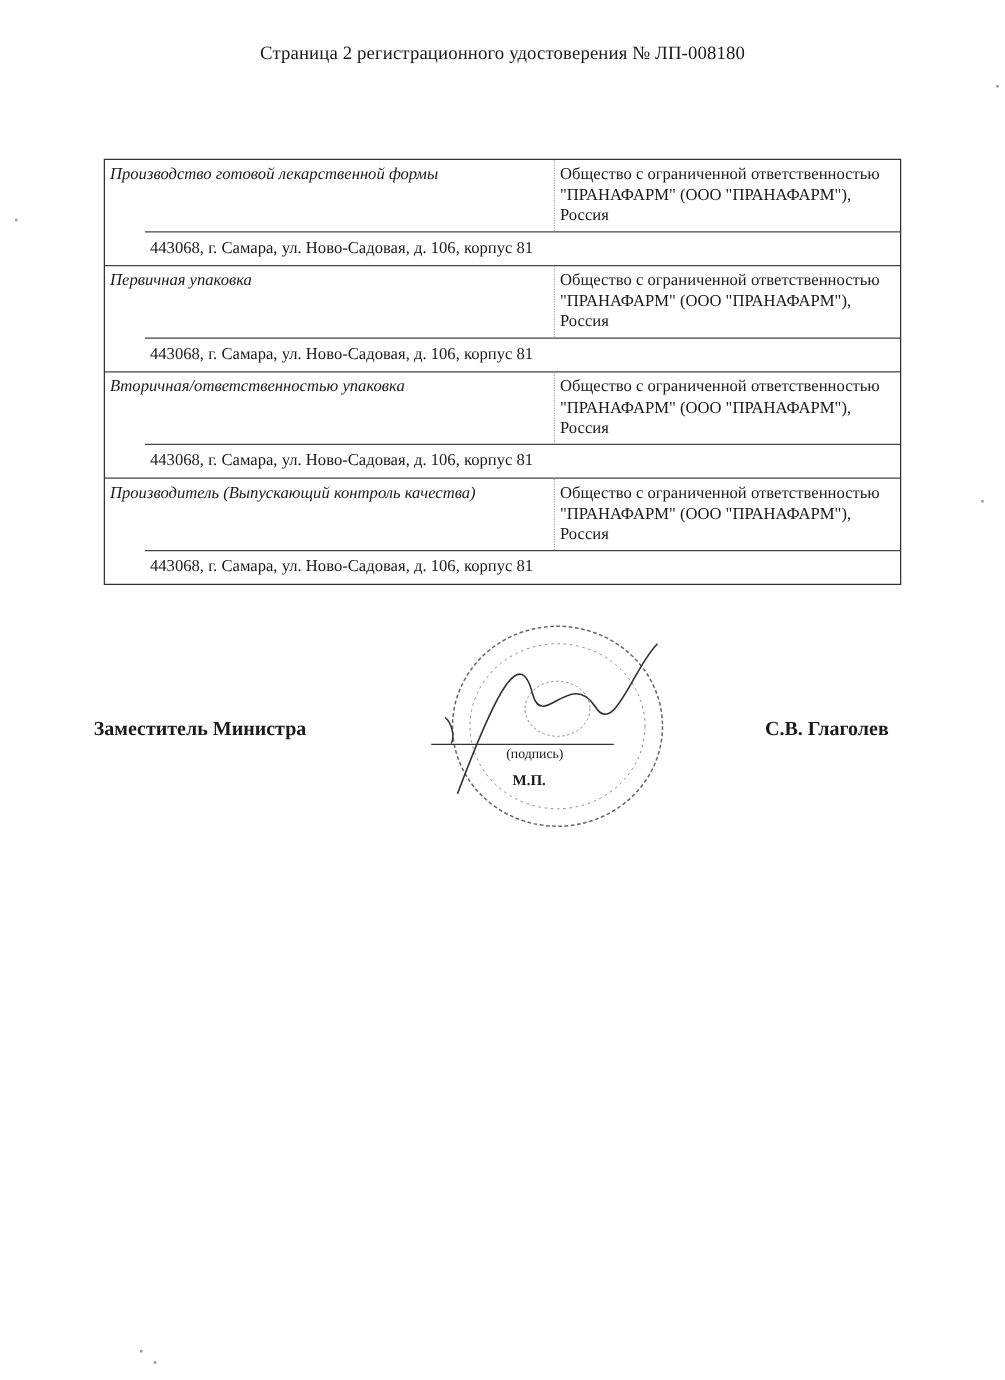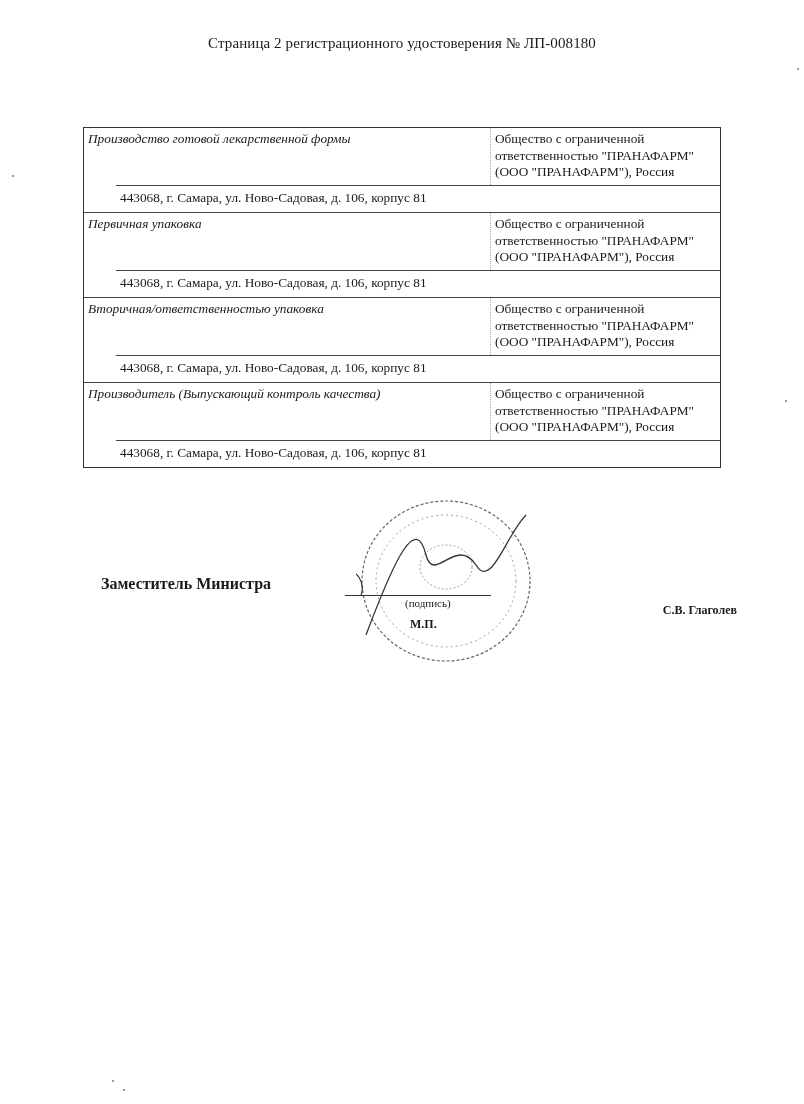--- a/index.html
+++ b/index.html
@@ -14,39 +14,39 @@
     .reg-table {
       position: absolute; left: 83px; top: 127px; width: 638px;
       border: 1px solid #333; box-sizing: border-box;
     }
     .row { border-top: 1px solid #444; display: flex; }
     .row:first-child { border-top: none; }
     .header-cell {
       padding: 3px 4px 2px 4px; font-weight: bold; font-size: 13.3px; line-height: 16px;
       height: 51px;
     }
-    .stage-row { height: 57px; gap: 47px; }
+    .stage-row { height: 57px; }
     .stage-cell {
       width: 359px; padding: 3px 4px; font-style: italic; font-size: 13.3px; line-height: 16px;
       box-sizing: border-box;
     }
     .org-cell {
       flex: 1; padding: 3px 4px; font-size: 13.3px; line-height: 16.5px; box-sizing: border-box;
       border-left: 1px dotted #aaa;
     }
     .addr-row { height: 26px; margin-left: 32px; }
     .addr-cell { padding: 4px 4px; font-size: 13.3px; line-height: 16px; width: 100%; box-sizing: border-box; }
     .sign-block {
-      position: absolute; top: 575px; left: 101px; width: 636px; height: 24px; text-align: center;
+      position: absolute; top: 575px; left: 75px; width: 636px; height: 24px; text-align: center;
     }
     .signer-title {
       position: absolute; left: 0; top: 0; font-weight: bold; font-size: 16px;
     }
     .signer-name {
-      position: absolute; right: 0; top: 0; font-weight: bold; font-size: 12px; margin-top: 28px;
+      position: absolute; right: 0; top: 0; font-weight: bold; font-size: 16px;
     }
     .stamp {
       position: absolute; left: 356px; top: 495px; width: 180px; height: 172px;
     }
     .sign-line {
       position: absolute; left: 345px; top: 595px; width: 146px; height: 1px; background: #333;
     }
     .sign-caption {
       position: absolute; left: 405px; top: 597px; font-size: 11px;
     }

